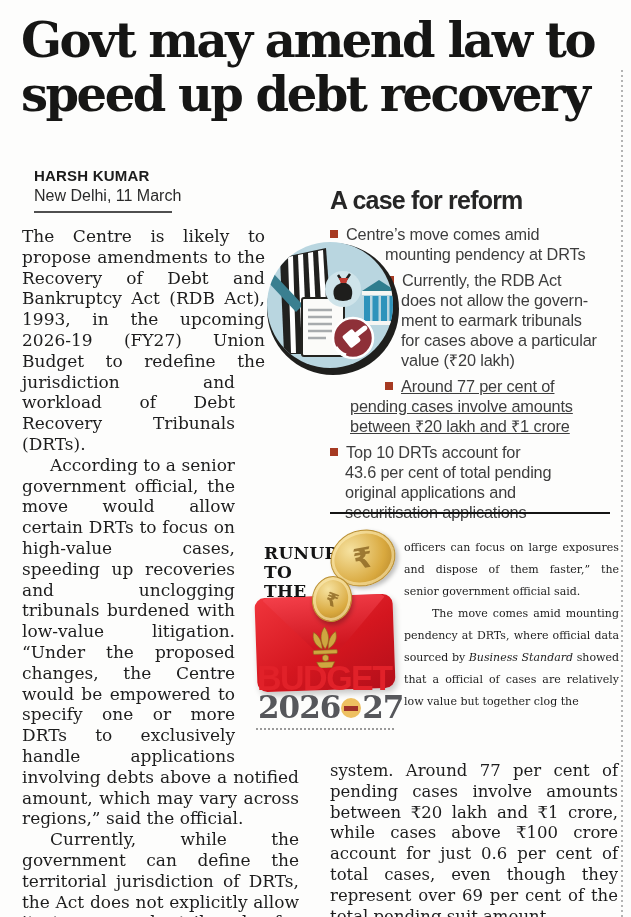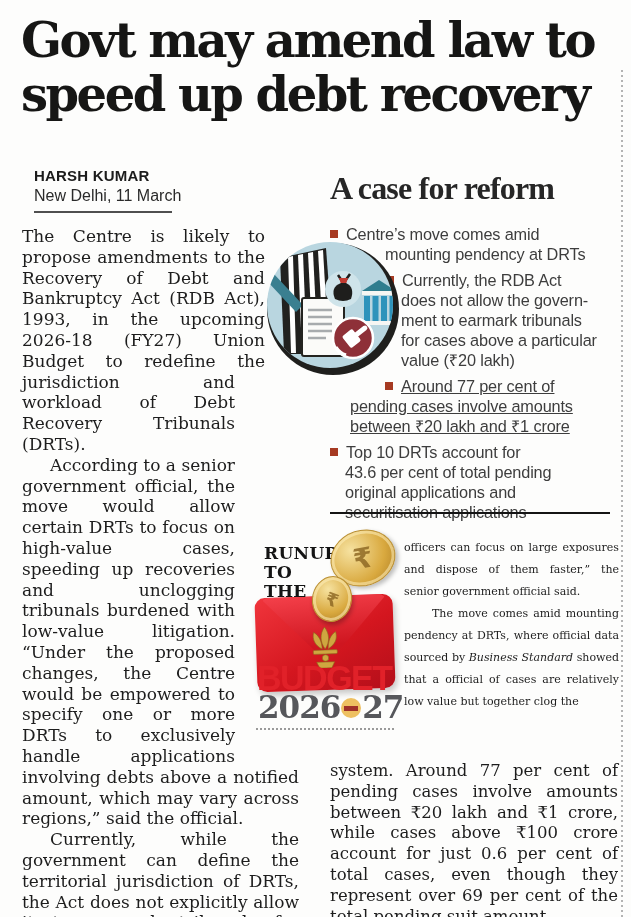--- a/index.html
+++ b/index.html
@@ -34,22 +34,22 @@
     font-size:11px;line-height:22px;text-align:justify;color:#1d1d1d;}
   .rightcol p{margin:0;}
   .rightcol p.indent{text-indent:28px;}
   .ital{font-style:italic;}
 
   .rightwide{position:absolute;left:330px;top:761px;width:288px;
     font-size:16.5px;line-height:20.8px;text-align:justify;color:#1d1d1d;}
   .rightwide p{margin:0;}
 
   
-  .info-title{position:absolute;left:330px;top:170px;margin:0;
-    font-family:Liberation Serif, serif;font-weight:700;font-size:32px;
+  .info-title{position:absolute;left:330px;top:186px;margin:0;
+    font-family:Liberation Sans, sans-serif;font-weight:700;font-size:25px;
     letter-spacing:-.8px;color:#262626;}
   .bullets{position:absolute;left:330px;top:224px;width:300px;
     font-family:"Liberation Sans",sans-serif;font-size:16.3px;line-height:20px;
     letter-spacing:-.15px;color:#3d3d3d;}
   .bullet{margin:0 0 6px 0;}
   .bt{white-space:pre-line;}
   .sq{display:inline-block;width:8px;height:8px;background:#a63a22;margin-right:8px;vertical-align:2px;}
   .b1{padding-left:55px;text-indent:-55px;}
   .b2{margin-left:56px;padding-left:15px;text-indent:-15px;}
   .b3{padding-left:20px;text-indent:35px;text-decoration:underline;}
@@ -105,21 +105,21 @@
 
   <div class="byline-block">
     <div class="byline">HARSH KUMAR</div>
     <div class="dateline">New Delhi, 11 March</div>
     <div class="byline-rule"></div>
   </div>
 
   <div class="leftcol">
     <i class="fl f1"></i>
     <i class="fl f2"></i>
-    <p>The Centre is likely to propose amendments to the Recovery of Debt and Bankruptcy Act (RDB Act), 1993, in the upcoming 2026-18 (FY27) Union Budget to redefine the jurisdiction and workload of Debt Recovery Tribunals (DRTs).</p>
+    <p>The Centre is likely to propose amendments to the Recovery of Debt and Bankruptcy Act (RDB Act), 1993, in the upcoming 2026-19 (FY27) Union Budget to redefine the jurisdiction and workload of Debt Recovery Tribunals (DRTs).</p>
     <p class="indent">According to a senior government official, the move would allow certain DRTs to focus on high-value cases, speeding up recoveries and unclogging tribunals burdened with low-value litigation. “Under the proposed changes, the Centre would be empowered to specify one or more DRTs to exclusively handle applications involving debts above a notified amount, which may vary across regions,” said the official.</p>
     <p class="indent">Currently, while the government can define the territorial jurisdiction of DRTs, the Act does not explicitly allow it to earmark tribunals for cases above a particular value, beyond the minimum threshold of ₹20 lakh. An email sent to the finance ministry remained unanswered till it time of going to the press.</p>
 
   </div>
 
   <h2 class="info-title">A case for reform</h2>
   <div class="bullets">
     <div class="bullet b1"><span class="sq"></span><span class="bt">Centre’s move comes amid
 mounting pendency at DRTs</span></div>
     <div class="bullet b2"><span class="sq"></span><span class="bt">Currently, the RDB Act

